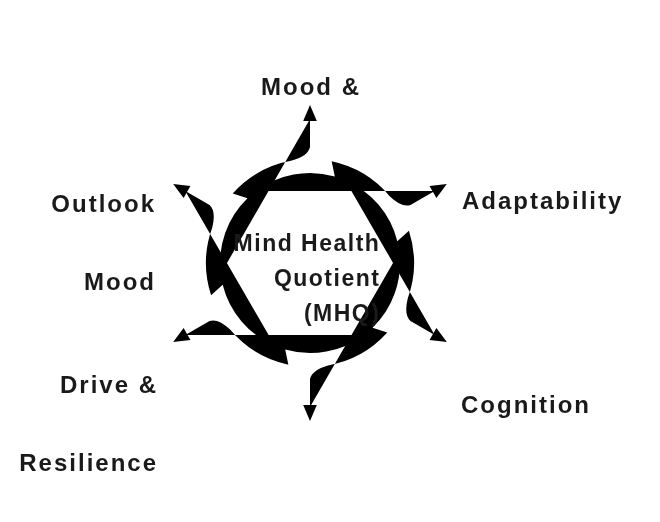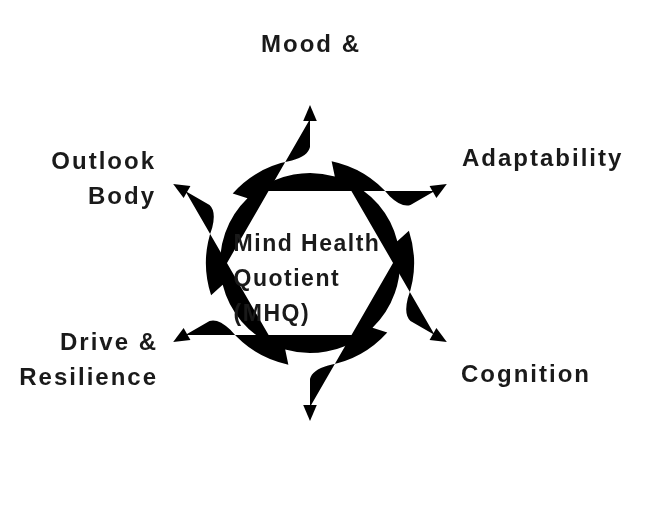--- a/index.html
+++ b/index.html
@@ -25,34 +25,34 @@
   .seg-pale { color: var(--segment-pale, #dbe3ef); }
   .lbl {
     position: absolute;
     font-weight: bold;
     font-size: 24px;
     letter-spacing: 2px;
     line-height: 35px;
     color: var(--label-text, #1a1a1a);
     white-space: nowrap;
   }
-  .lbl span { display: block; }
+  .lbl span { display: block; margin-top: 43px; }
   .lbl-center-x { transform: translateX(-50%); text-align: center; }
   .lbl-right { transform: translateX(-100%); text-align: right; }
   .lbl-left { text-align: left; }
   .center-label {
     position: absolute;
     font-weight: bold;
     font-size: 23px;
     letter-spacing: 1.5px;
     line-height: 35px;
     color: var(--label-text, #1a1a1a);
     white-space: nowrap;
     transform: translateX(-50%);
-    text-align: left;
+    text-align: right;
   }
   .center-label span { display: block; }
 </style>
 </head>
 <body>
 
 <div class="stage">
 
   <svg class="diagram-svg" width="660" height="522" viewBox="0 0 660 522">
     <defs>
@@ -84,28 +84,28 @@
   </div>
 
   <div class="lbl lbl-center-x" style="left:311px; top:26px;">
     <span>Mood &amp;</span>
   </div>
 
   <div class="lbl lbl-left" style="left:462px; top:140px;text-align:right;">
     <span>Adaptability</span>
   </div>
 
-  <div class="lbl lbl-left" style="left:461px; top:356px;">
+  <div class="lbl lbl-left" style="left:461px; top:344px;">
     <span>Cognition</span>
   </div>
 
 
   <div class="lbl lbl-right" style="left:158px; top:324px;text-align:right;">
     <span>Drive &amp;</span>
     <span>Resilience</span>
   </div>
 
   <div class="lbl lbl-right" style="left:156px; top:143px;">
     <span>Outlook</span>
-    <span>Body</span>
+    <span>Mood</span>
   </div>
 
 </div>
 
 </body></html>

